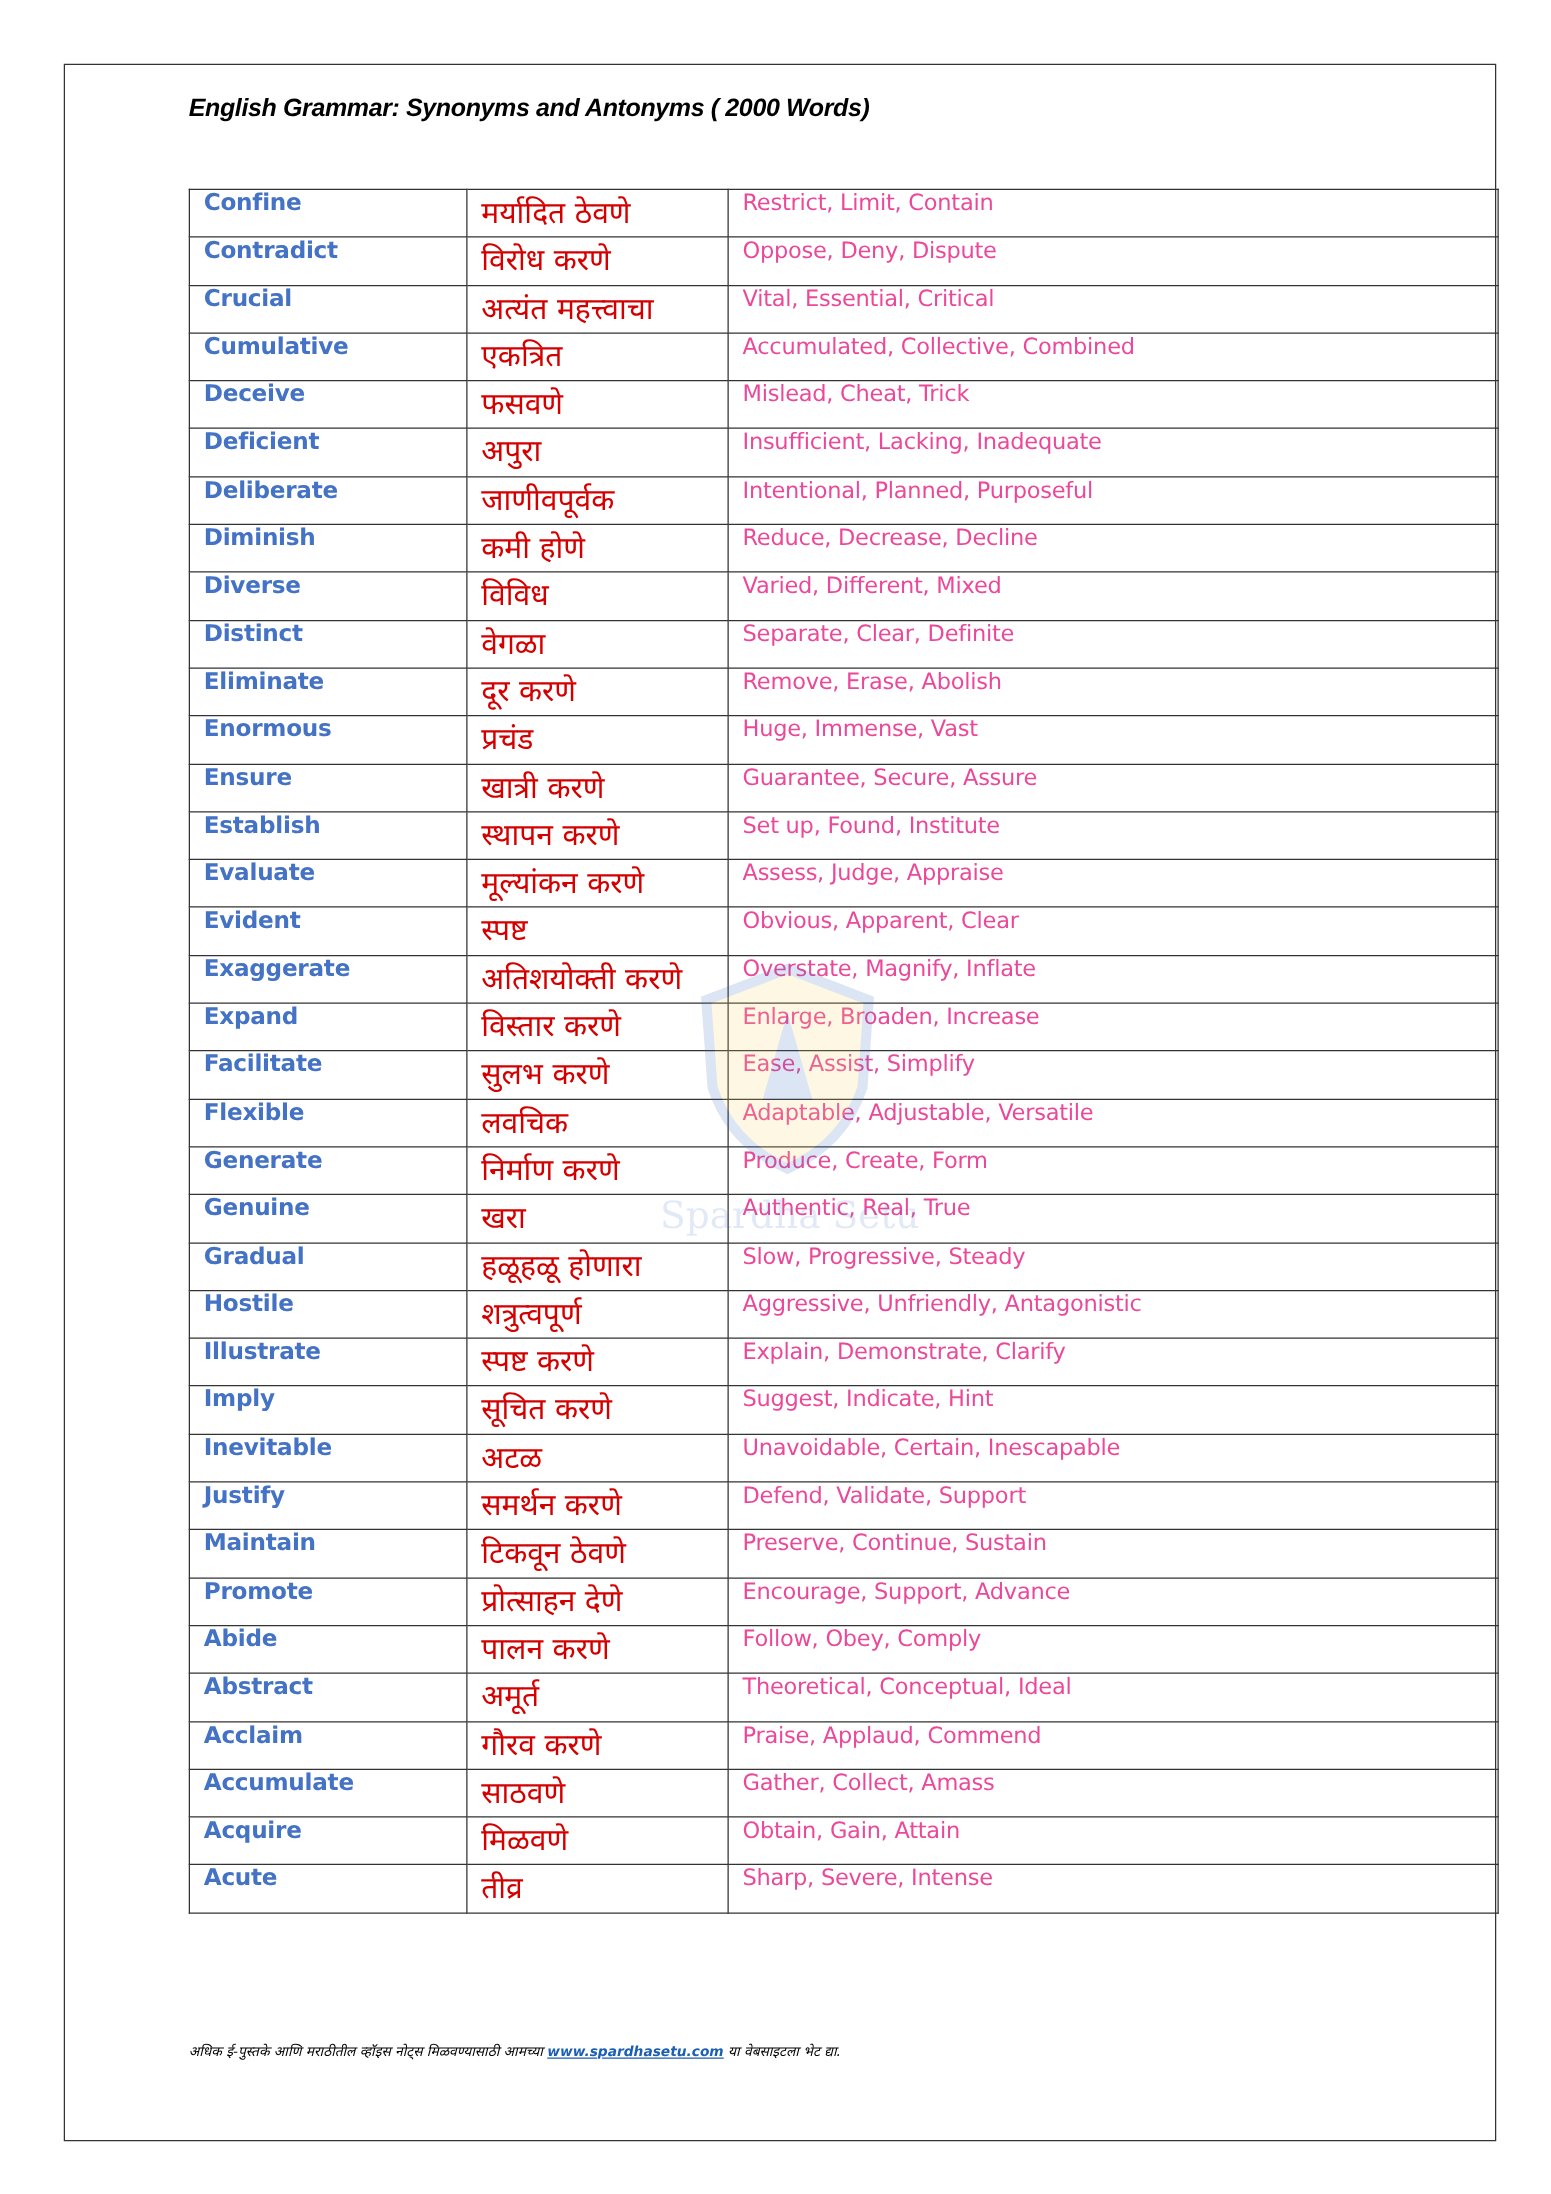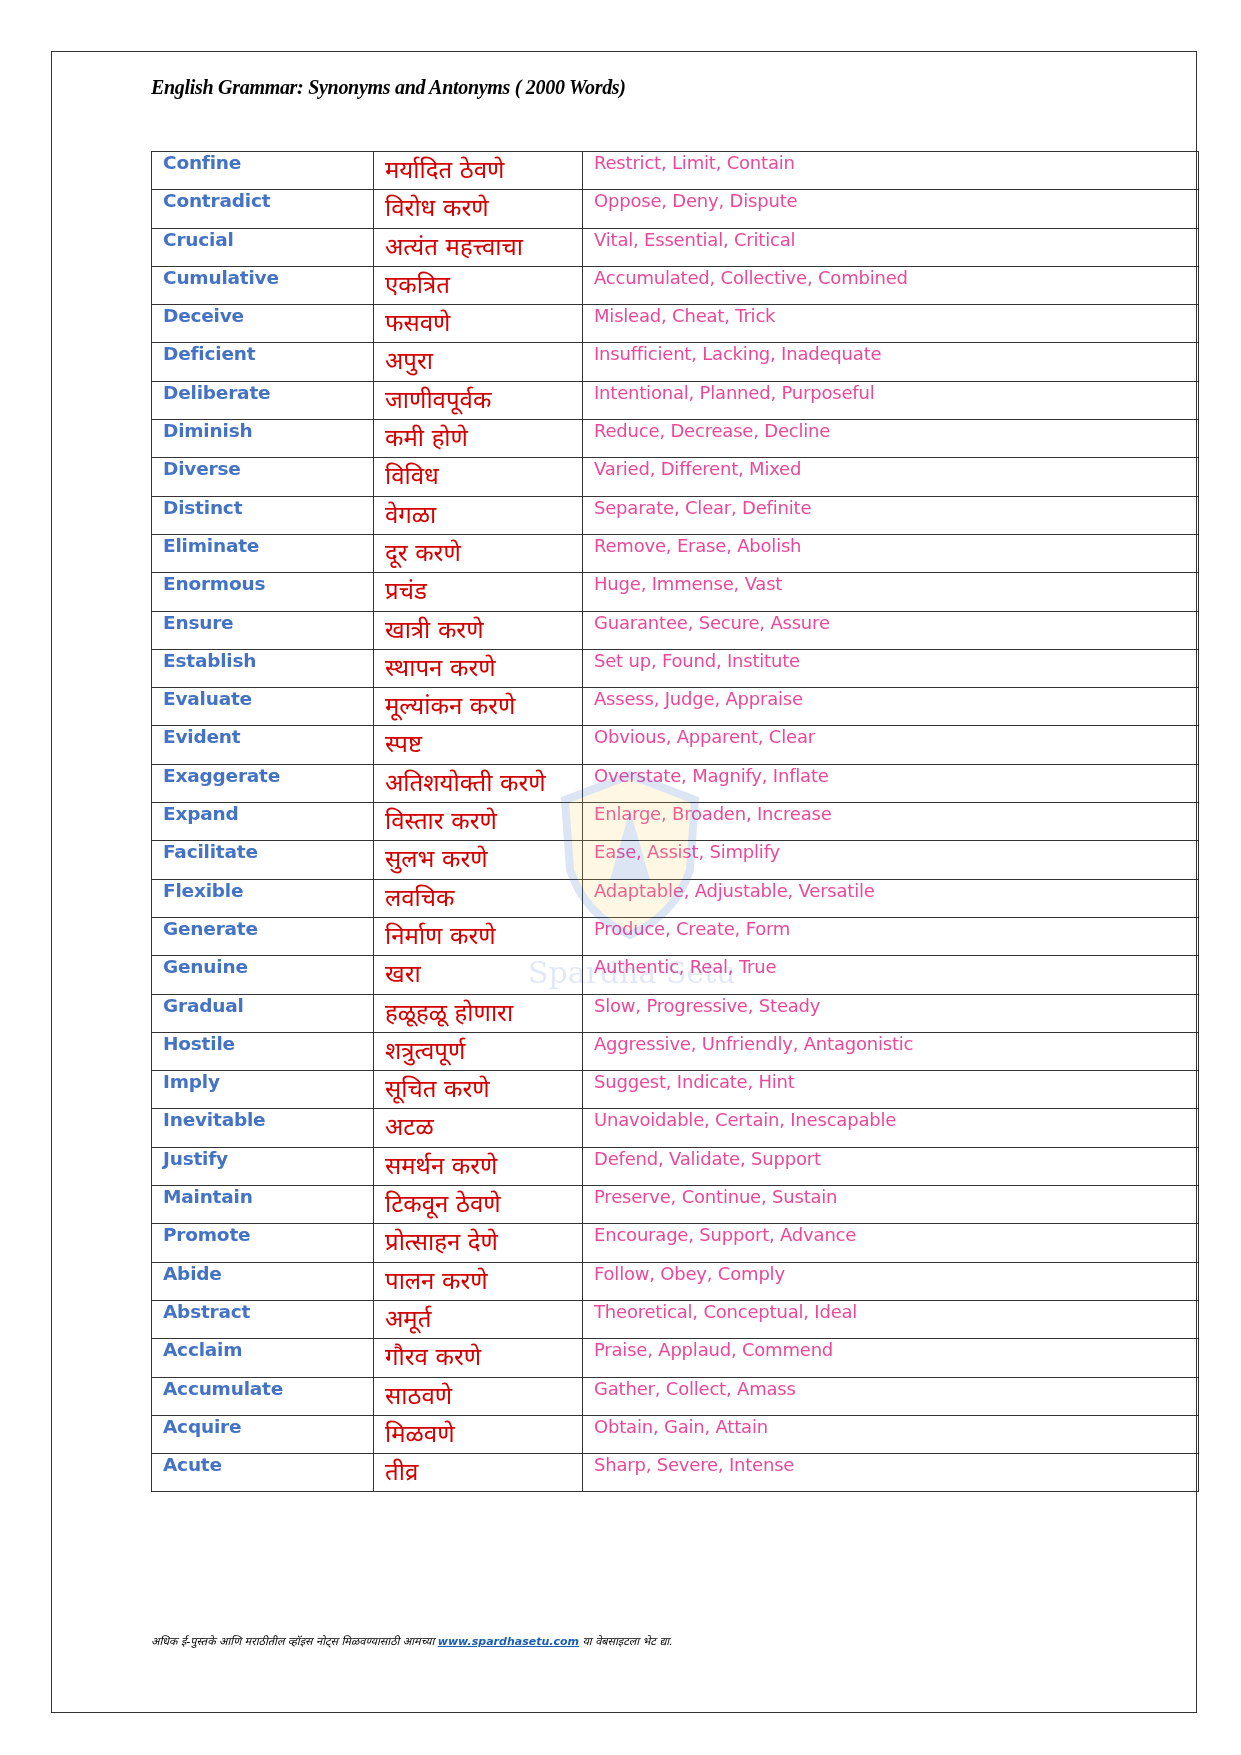--- a/index.html
+++ b/index.html
@@ -1,18 +1,18 @@
 <!DOCTYPE html>
 <html><head>
 <meta charset="utf-8">
 <style>
   html, body { margin: 0; padding: 0; background: #ffffff; }
   body { width: 1241px; height: 1755px; position: relative; overflow: hidden; font-family: "Liberation Sans", sans-serif; }
   .page-border { position: absolute; left: 51px; top: 51px; width: 1146px; height: 1662px; border: 1.5px solid #333; box-sizing: border-box; }
-  .title { position: absolute; left: 151px; top: 76px; font-family: Liberation Serif, serif; font-size: 20px; font-weight: bold; font-style: italic; color: #000; letter-spacing: -0.3px; }
+  .title { position: absolute; left: 151px; top: 76px; font-family: Liberation Sans, sans-serif; font-size: 20px; font-weight: bold; font-style: italic; color: #000; letter-spacing: -0.3px; }
   table.words { position: absolute; left: 151px; top: 151px; width: 1048px; border-collapse: collapse; table-layout: fixed; }
   table.words td { border: 1.5px solid #333; height: 38.3px; padding: 0 0 0 11px; vertical-align: top; box-sizing: border-box; }
   td.word { width: 222px; color: #4472c4; font-family: "DejaVu Sans", sans-serif; font-weight: bold; font-size: 18.5px; padding-top: 5px; letter-spacing: -0.2px; }
   td.marathi { width: 209px; color: #d40000; font-family: "DejaVu Sans", sans-serif; font-size: 24px; padding-top: 6px; }
   td.syn { color: #ec4899; font-family: "DejaVu Sans", sans-serif; font-size: 18px; padding-top: 6px; letter-spacing: -0.2px; }
   .watermark { position: absolute; left: 555px; top: 770px; width: 150px; height: 170px; opacity: 0.18; pointer-events: none; }
   .watermark-text { position: absolute; left: 528px; top: 955px; font-family: "DejaVu Serif", serif; font-weight: normal; font-size: 30px; color: #4472c4; opacity: 0.15; pointer-events: none; text-align: right; }
   .footer { position: absolute; left: 151px; top: 1633px; font-family: "DejaVu Sans", sans-serif; font-style: italic; font-size: 11px; color: #000; white-space: nowrap; }
   .footer a { color: #1a5fb4; text-decoration: underline; font-weight: bold; }
 </style>
@@ -139,20 +139,25 @@
         <td class="word">Gradual</td>
         <td class="marathi">हळूहळू होणारा</td>
         <td class="syn">Slow, Progressive, Steady</td>
       </tr>
       <tr>
         <td class="word">Hostile</td>
         <td class="marathi">शत्रुत्वपूर्ण</td>
         <td class="syn">Aggressive, Unfriendly, Antagonistic</td>
       </tr>
       <tr>
+        <td class="word">Illustrate</td>
+        <td class="marathi">स्पष्ट करणे</td>
+        <td class="syn">Explain, Demonstrate, Clarify</td>
+      </tr>
+      <tr>
         <td class="word">Imply</td>
         <td class="marathi">सूचित करणे</td>
         <td class="syn">Suggest, Indicate, Hint</td>
       </tr>
       <tr>
         <td class="word">Inevitable</td>
         <td class="marathi">अटळ</td>
         <td class="syn">Unavoidable, Certain, Inescapable</td>
       </tr>
       <tr>

